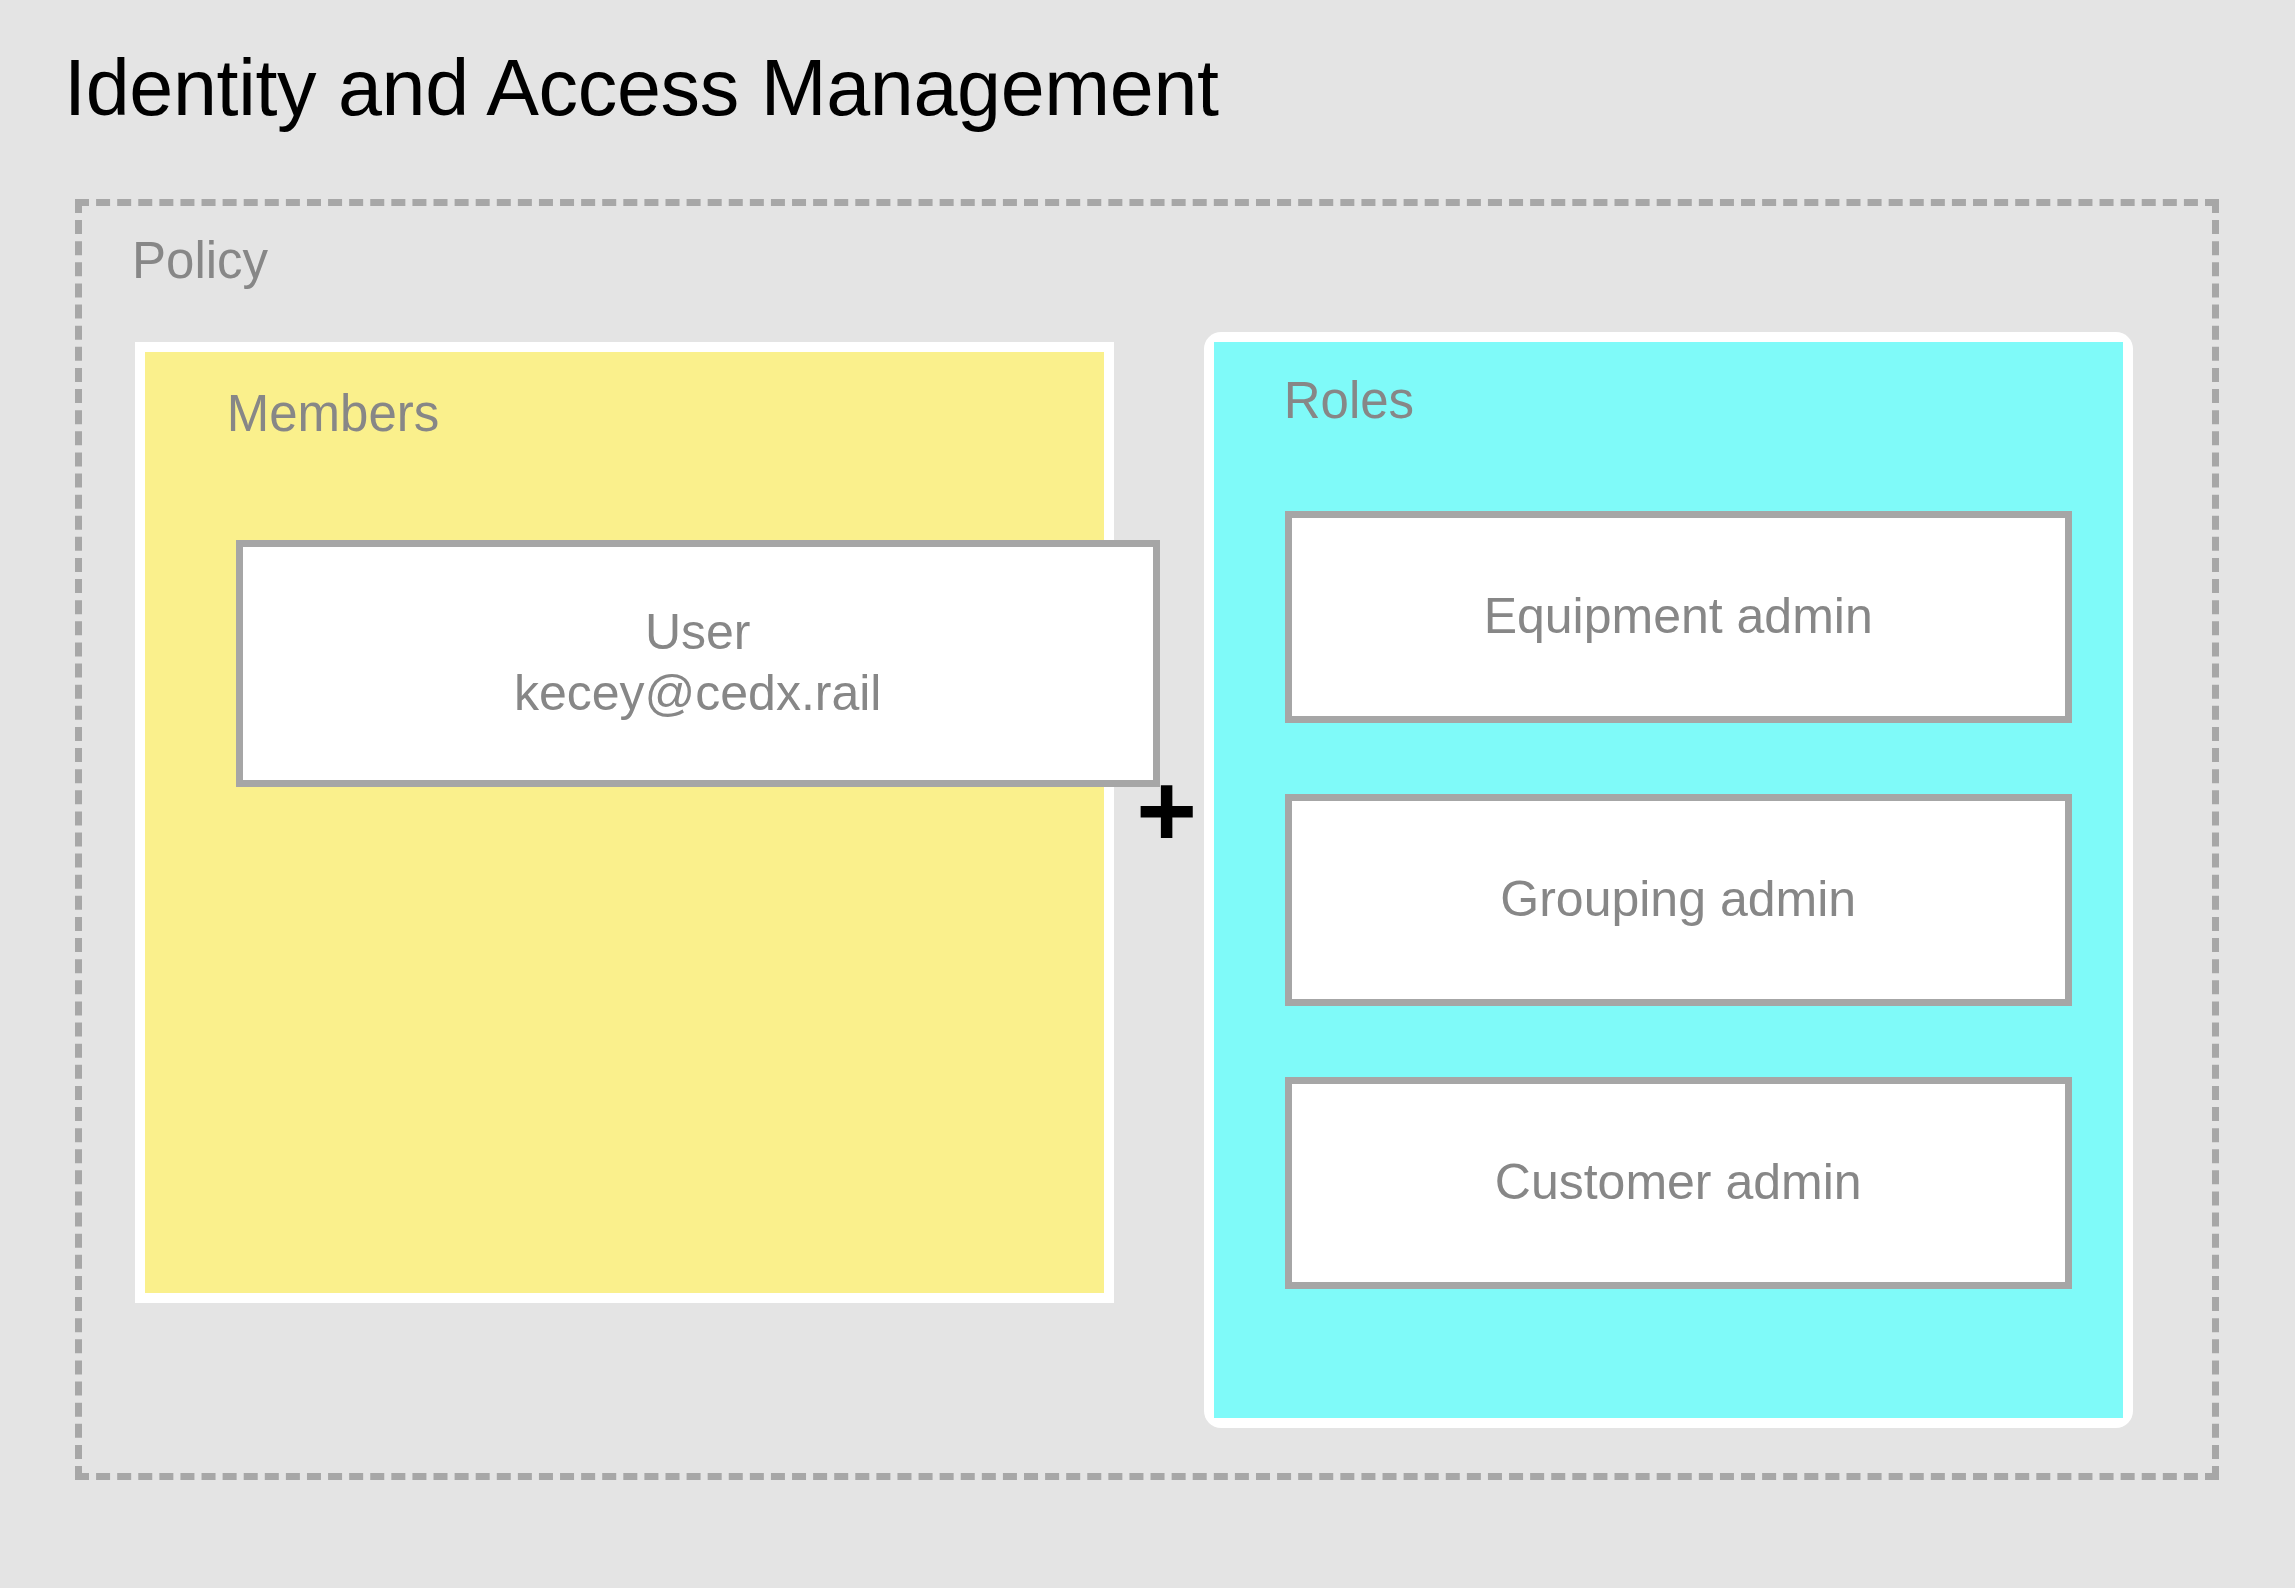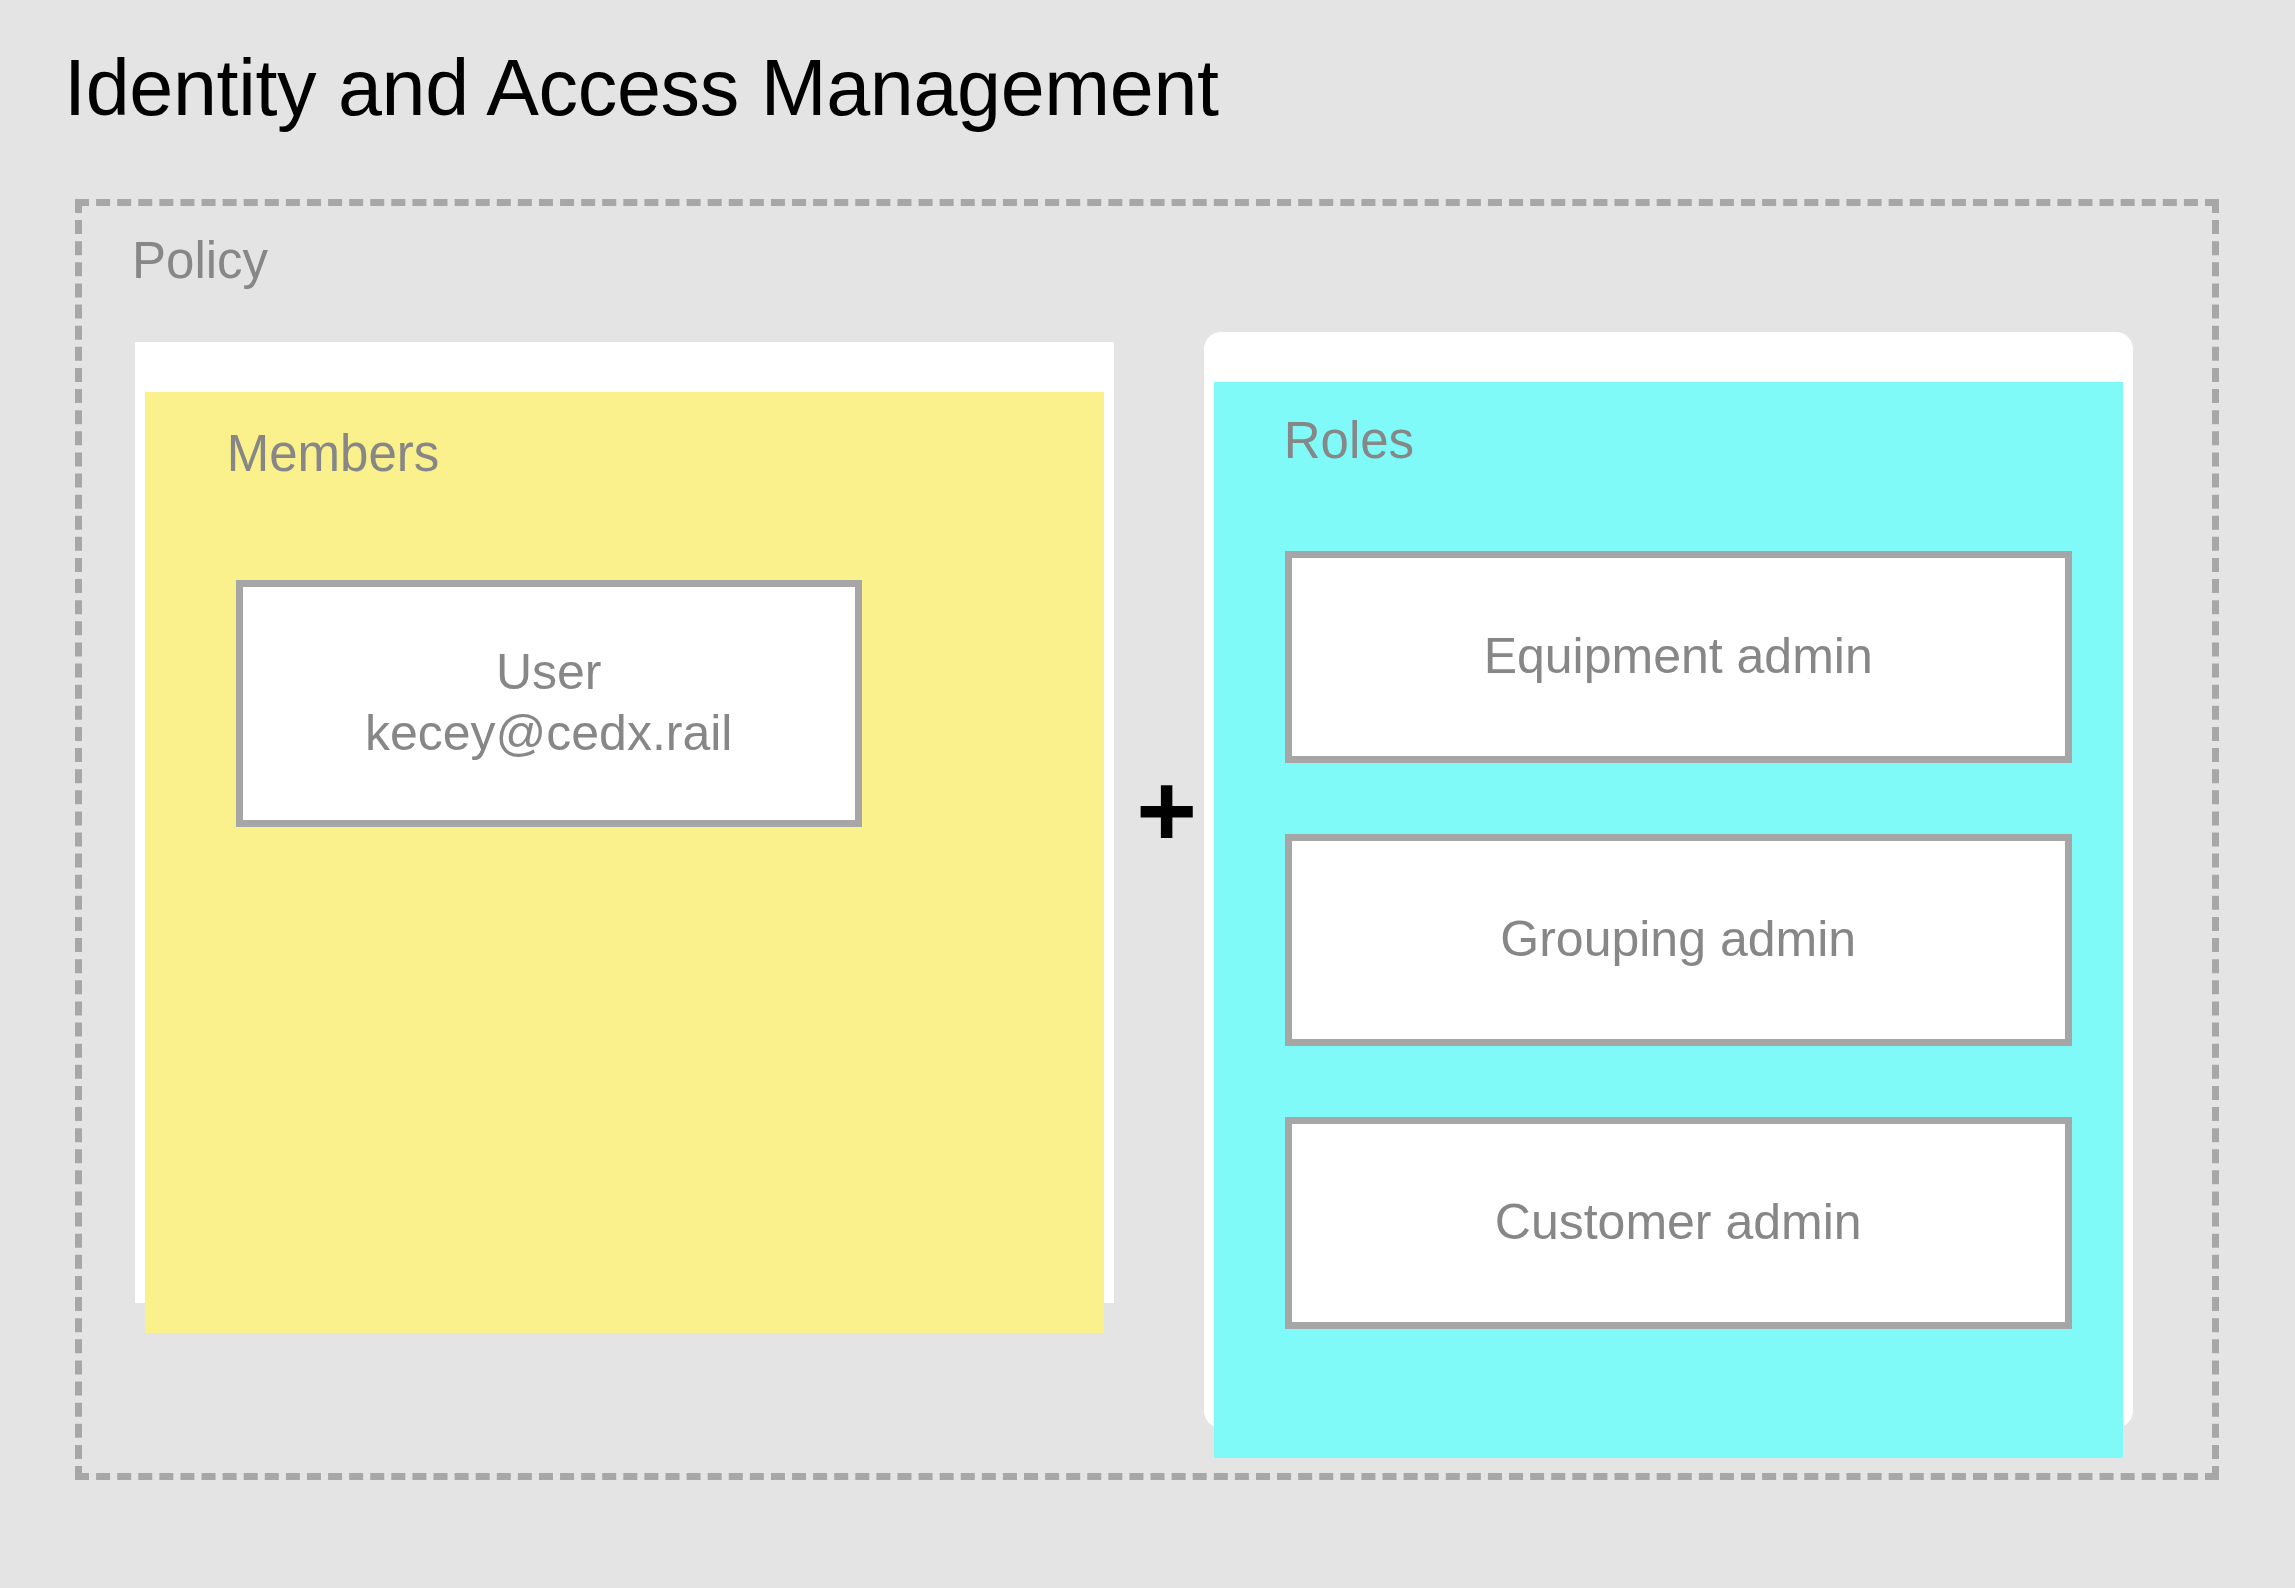--- a/index.html
+++ b/index.html
@@ -73,21 +73,20 @@
     height: 1096px;
     padding: 9.7px;
     border-radius: 17px;
   }
 
   .panel-inner {
     width: 100%;
     height: 100%;
     box-sizing: border-box;
     position: relative;
-    margin-top: 40px;
   }
   .panel-members-inner { background: #faf08c; }
   .panel-roles-inner   { background: #7ffaf9; }
 
   .panel-heading {
     position: absolute;
     font-size: 51px;
     color: #878787;
     white-space: nowrap;
   }
@@ -106,21 +105,21 @@
     text-align: center;
   }
   .card-text {
     font-size: 50px;
     line-height: 1.22;
     color: #878787;
     white-space: pre-line;
   }
 
   
-  .member-card-0 { left: 91px; top: 188px;  width: 626px; height: 247px; }
+  .member-card-0 { left: 91px; top: 188px;  width: 924px; height: 247px; }
   .member-card-1 { left: 91px; top: 546px;  width: 786px; height: 247px; }
 
   
   .role-card-0 { left: 71px; top: 169px;  width: 787px; height: 212px; }
   .role-card-1 { left: 71px; top: 452px;  width: 787px; height: 212px; }
   .role-card-2 { left: 71px; top: 735px; width: 787px; height: 212px; }
 
   
   .plus-operator {
     position: absolute;

